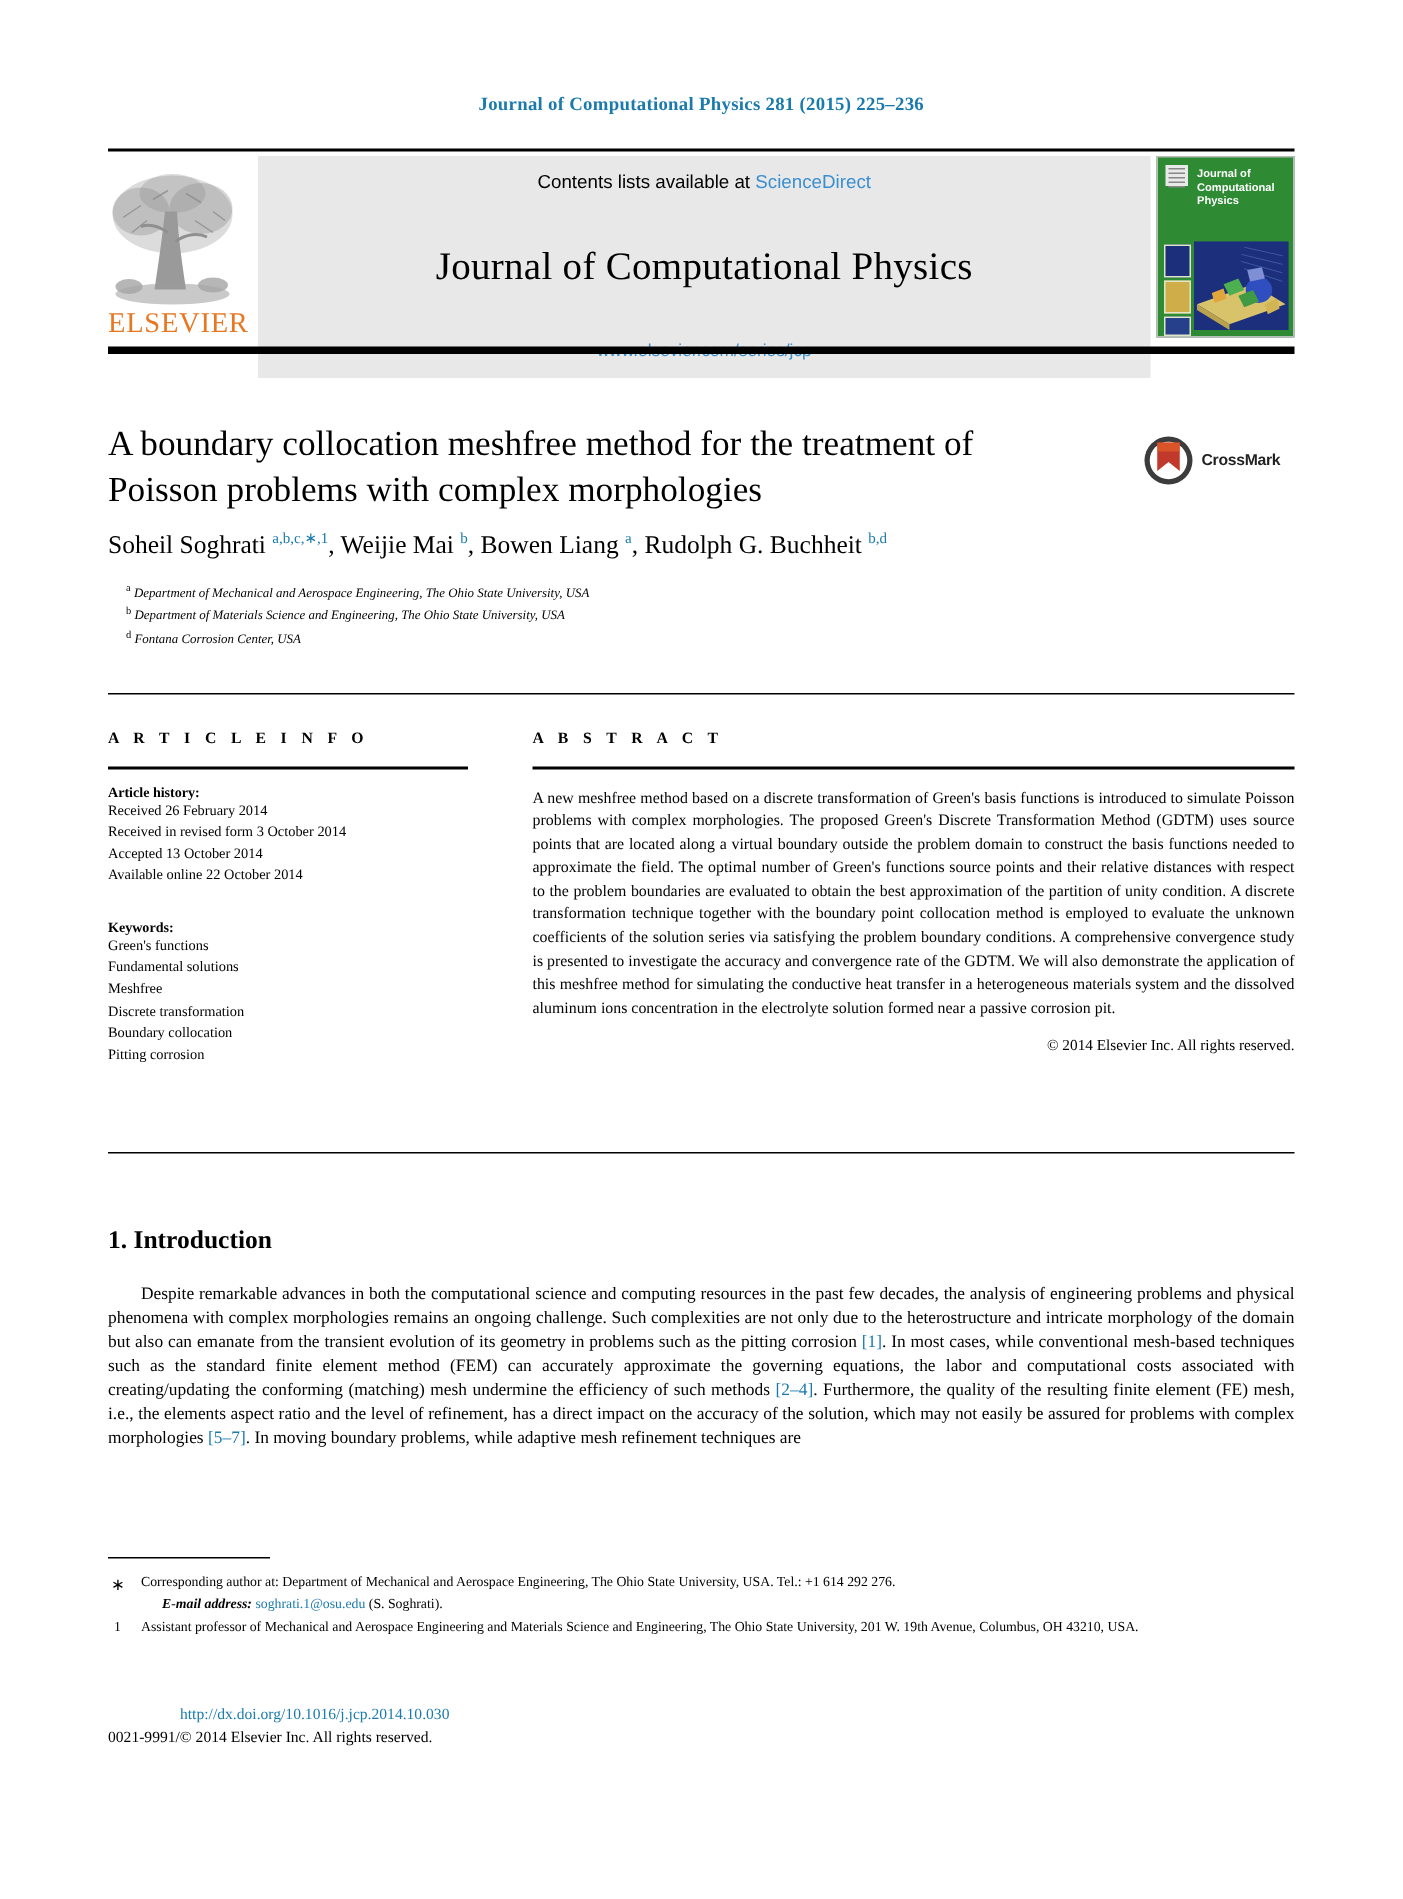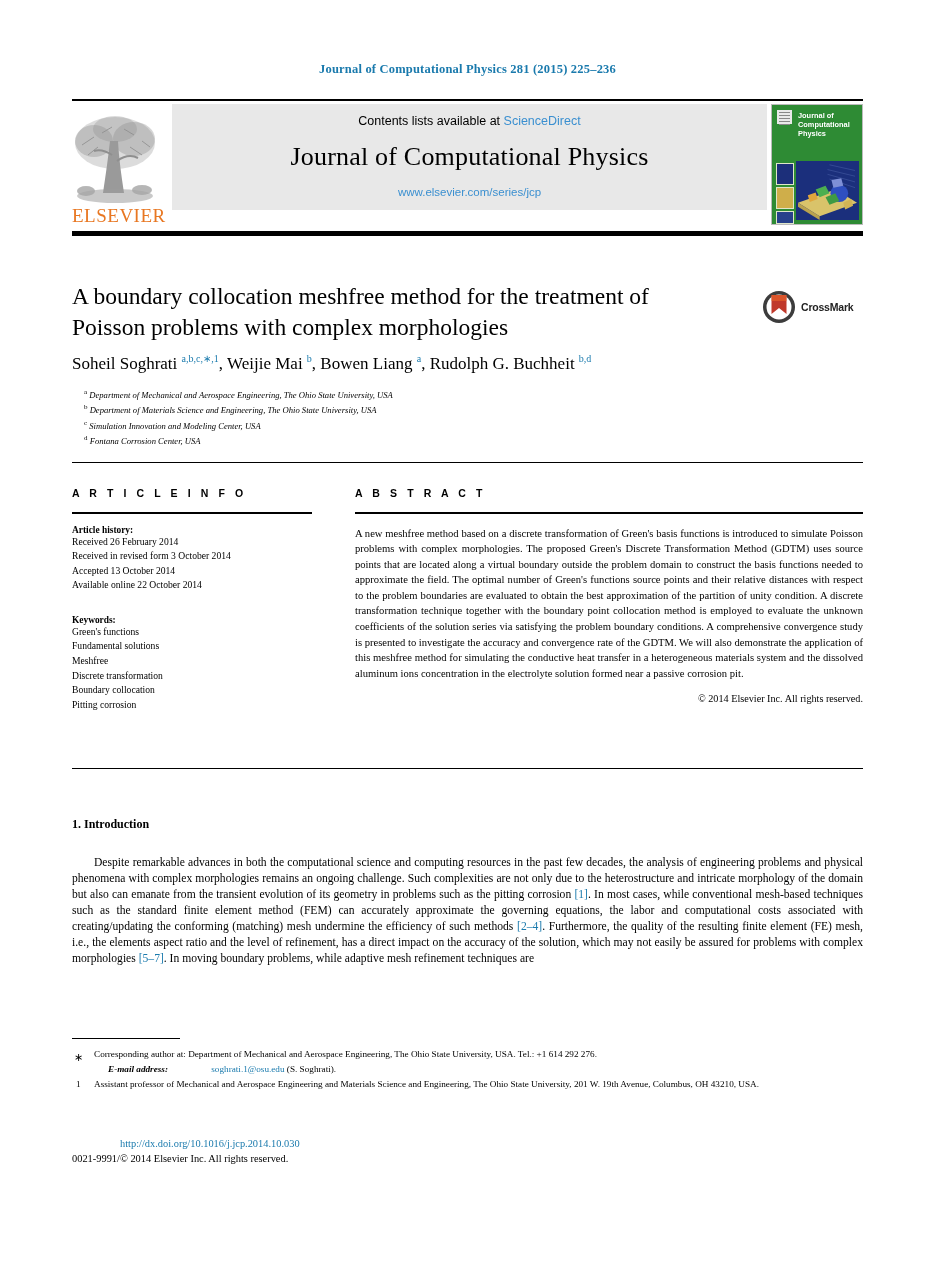--- a/index.html
+++ b/index.html
@@ -36,21 +36,21 @@
   }
   .tree-wrap { width:86px; height:95px; }
   .elsevier-word {
     font-family:"Liberation Serif", serif;
     color:#E87722; font-size:19px; letter-spacing:0.5px;
     line-height:1; margin-bottom:4px; white-space:nowrap;
   }
   .mast-center {
     flex:1 1 auto; background:#e8e8e8; margin:0 4px;
     display:flex; flex-direction:column; align-items:center; justify-content:space-between;
-    padding:10px 0 12px 0; box-sizing:border-box; height:106px;
+    padding:10px 0 12px 0; box-sizing:border-box; height:148px;
   }
   .contents-line { font-size:12.5px; font-family:"Liberation Sans", sans-serif; }
   .contents-line .sd { color:#3a8fd0; }
   .journal-name {
     font-family:"Liberation Serif", serif;
     font-size:26px;
     letter-spacing:0.2px;
   }
   .journal-url { font-size:11.5px; color:#3a8fd0; font-family:"Liberation Sans", sans-serif; }
 
@@ -97,21 +97,21 @@
     margin-left:12px;
   }
   .affil sup { font-style:normal; font-size:7px; vertical-align:super; }
 
   .rule-thin { position:absolute; left:72px; top:462px; width:791px; height:1px; background:#000; }
 
   
   .col-info { position:absolute; left:72px; top:487px; width:240px; }
   .col-abs  { position:absolute; left:355px; top:487px; width:508px; }
   .sec-head {
-    font-family:Liberation Sans, sans-serif; font-weight:bold;
+    font-family:Liberation Serif, serif; font-weight:bold;
     font-size:10.5px; letter-spacing:3.6px;
   }
   .sec-rule { height:1.6px; background:#000; margin-top:13px; }
   .info-sub {
     font-size:9.4px; font-weight:bold;
     margin-top:11px; font-family:"Liberation Serif", serif;
   }
   .info-line { font-size:9.6px; line-height:1.52; font-family:"Liberation Serif", serif; }
   .kw-block { margin-top:22px; }
   .abstract-body {
@@ -120,42 +120,42 @@
   }
   .copyright {
     margin-top:12px; text-align:right; font-size:10.2px;
     font-family:"Liberation Serif", serif;
   }
   .rule-thin2 { position:absolute; left:72px; top:768px; width:791px; height:1px; background:#000; }
 
   
   .intro-head {
     position:absolute; left:72px; top:817px;
-    font-size:12px; font-weight:bold; font-family:"Liberation Serif", serif;
+    font-size:17px; font-weight:bold; font-family:"Liberation Serif", serif;
   }
   .intro-body {
     position:absolute; left:72px; top:855px; width:791px;
     font-size:11.6px; line-height:1.385; text-align:justify;
     text-indent:22px; font-family:"Liberation Serif", serif;
   }
   .cite { color:#1a7aad; }
 
   
   .fn-rule { position:absolute; left:72px; top:1038px; width:108px; height:1.4px; background:#000; }
   .footnotes { position:absolute; left:72px; top:1048px; width:791px; }
   .fn {
     font-size:9.2px; line-height:1.5; text-align:justify;
     font-family:"Liberation Serif", serif;
     padding-left:22px; position:relative; margin-bottom:1px;
   }
   .fn .mark { position:absolute; left:4px; top:0; }
   .fn .mark.star { left:2px; top:1px; font-size:11px; }
   .fn-email { padding-left:36px; }
   .fn-email i { font-weight:bold; }
-  .fn-link { color:#1a7aad;margin-left:41px; }
+  .fn-link { color:#1a7aad; }
 
   .doi {
     position:absolute; left:72px; top:1138px;
     font-size:10.4px; color:#1a7aad; font-family:"Liberation Serif", serif;padding-left:48px;
   }
   .issn {
     position:absolute; left:72px; top:1153px;
     font-size:10.4px; font-family:"Liberation Serif", serif;
   }
 </style>
@@ -254,24 +254,20 @@
   <div class="affils">
     <div class="affil">
       <sup>a</sup>
       <span>Department of Mechanical and Aerospace Engineering, The Ohio State University, USA</span>
     </div>
     <div class="affil">
       <sup>b</sup>
       <span>Department of Materials Science and Engineering, The Ohio State University, USA</span>
     </div>
     <div class="affil">
-      <sup>c</sup>
-      <span>Simulation Innovation and Modeling Center, USA</span>
-    </div>
-    <div class="affil">
       <sup>d</sup>
       <span>Fontana Corrosion Center, USA</span>
     </div>
   </div>
 
   <div class="rule-thin"></div>
 
   <div class="col-info">
     <div class="sec-head">A R T I C L E   I N F O</div>
     <div class="sec-rule"></div>

